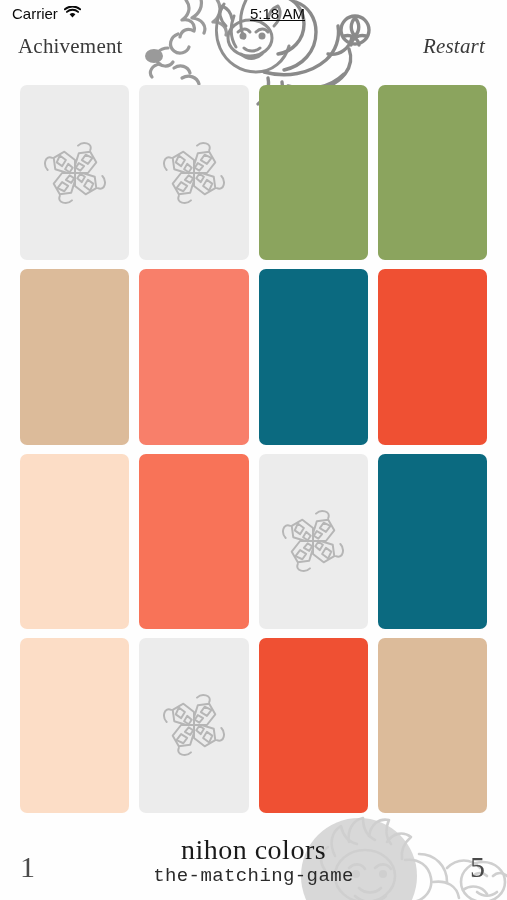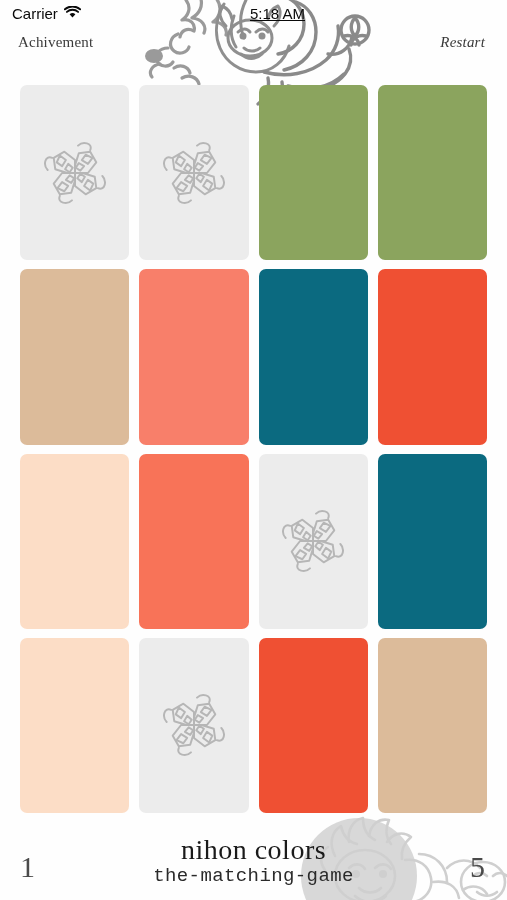--- a/index.html
+++ b/index.html
@@ -101,21 +101,21 @@
     position: absolute;
     left: 0; top: 28px;
     width: 507px;
     height: 42px;
     z-index: 5;
   }
   .nav-btn {
     position: absolute;
     top: 6px;
     font-family: "Liberation Serif", serif;
-    font-size: 15px;
+    font-size: 21px;
     color: #3a3a3a;
     background: none;
     border: none;
     padding: 0;
     cursor: pointer;
     letter-spacing: 0.2px;
   }
   .nav-btn-left { left: 18px; }
   .nav-btn-right { right: 22px; font-style: italic; }
 

